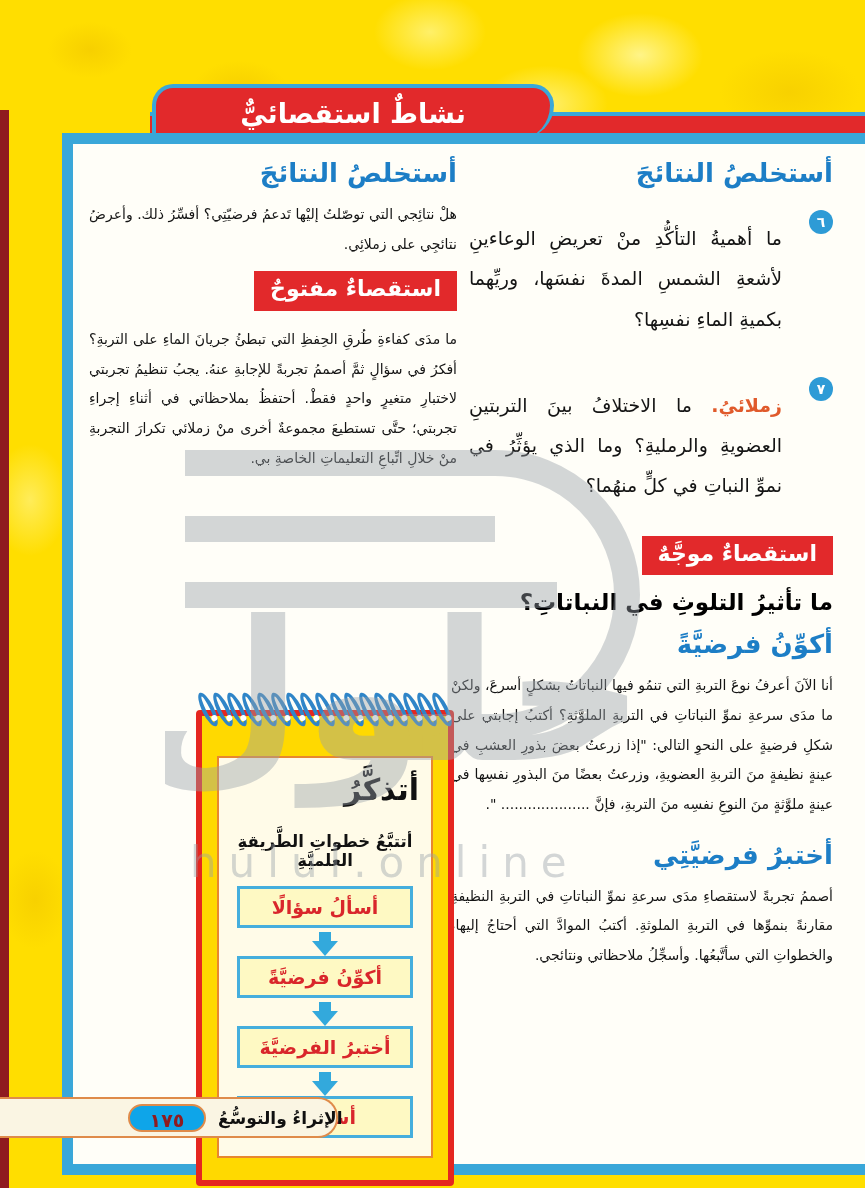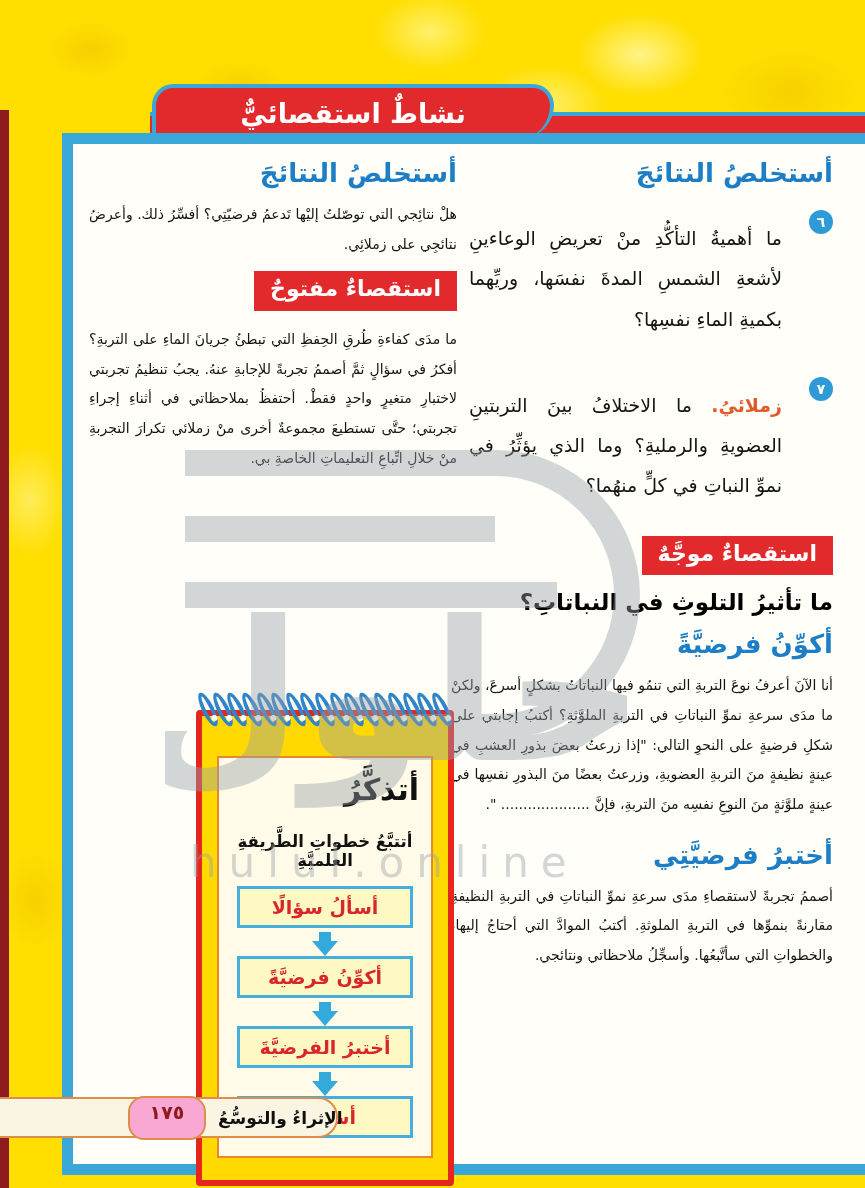--- a/index.html
+++ b/index.html
@@ -61,21 +61,21 @@
               border-top:15px solid #33a9dc;position:relative;}
   .flow-stem{width:12px;height:9px;background:#33a9dc;margin:4px auto 0;}
   
   .watermark{position:absolute;left:165px;top:425px;width:520px;height:480px;opacity:.42;z-index:5;pointer-events:none;}
   
   .footer-pill{
     position:absolute;left:0;top:1097px;width:338px;height:41px;box-sizing:border-box;z-index:6;
     background:#faf5e3;border:2px solid #df8b4a;border-left:none;border-radius:0 20px 20px 0;
     display:flex;align-items:center;padding-left:128px;
   }
-  .page-capsule{flex:0 0 auto;width:78px;height:44px;background:#f9a8d4;border:2px solid #df8b4a;border-radius:16px;
+  .page-capsule{flex:0 0 auto;width:78px;height:28px;background:#0ea5e9;border:2px solid #df8b4a;border-radius:16px;
     color:#8f1b1f;font-weight:bold;font-size:19px;line-height:29px;text-align:center;box-sizing:border-box;}
   .footer-label{font-size:17px;font-weight:bold;color:#101010;padding:0 12px;white-space:nowrap;direction:rtl;}
 </style>
 </head>
 <body>
 
 <div class="page">
 
   <div class="edge-strip"></div>
 

